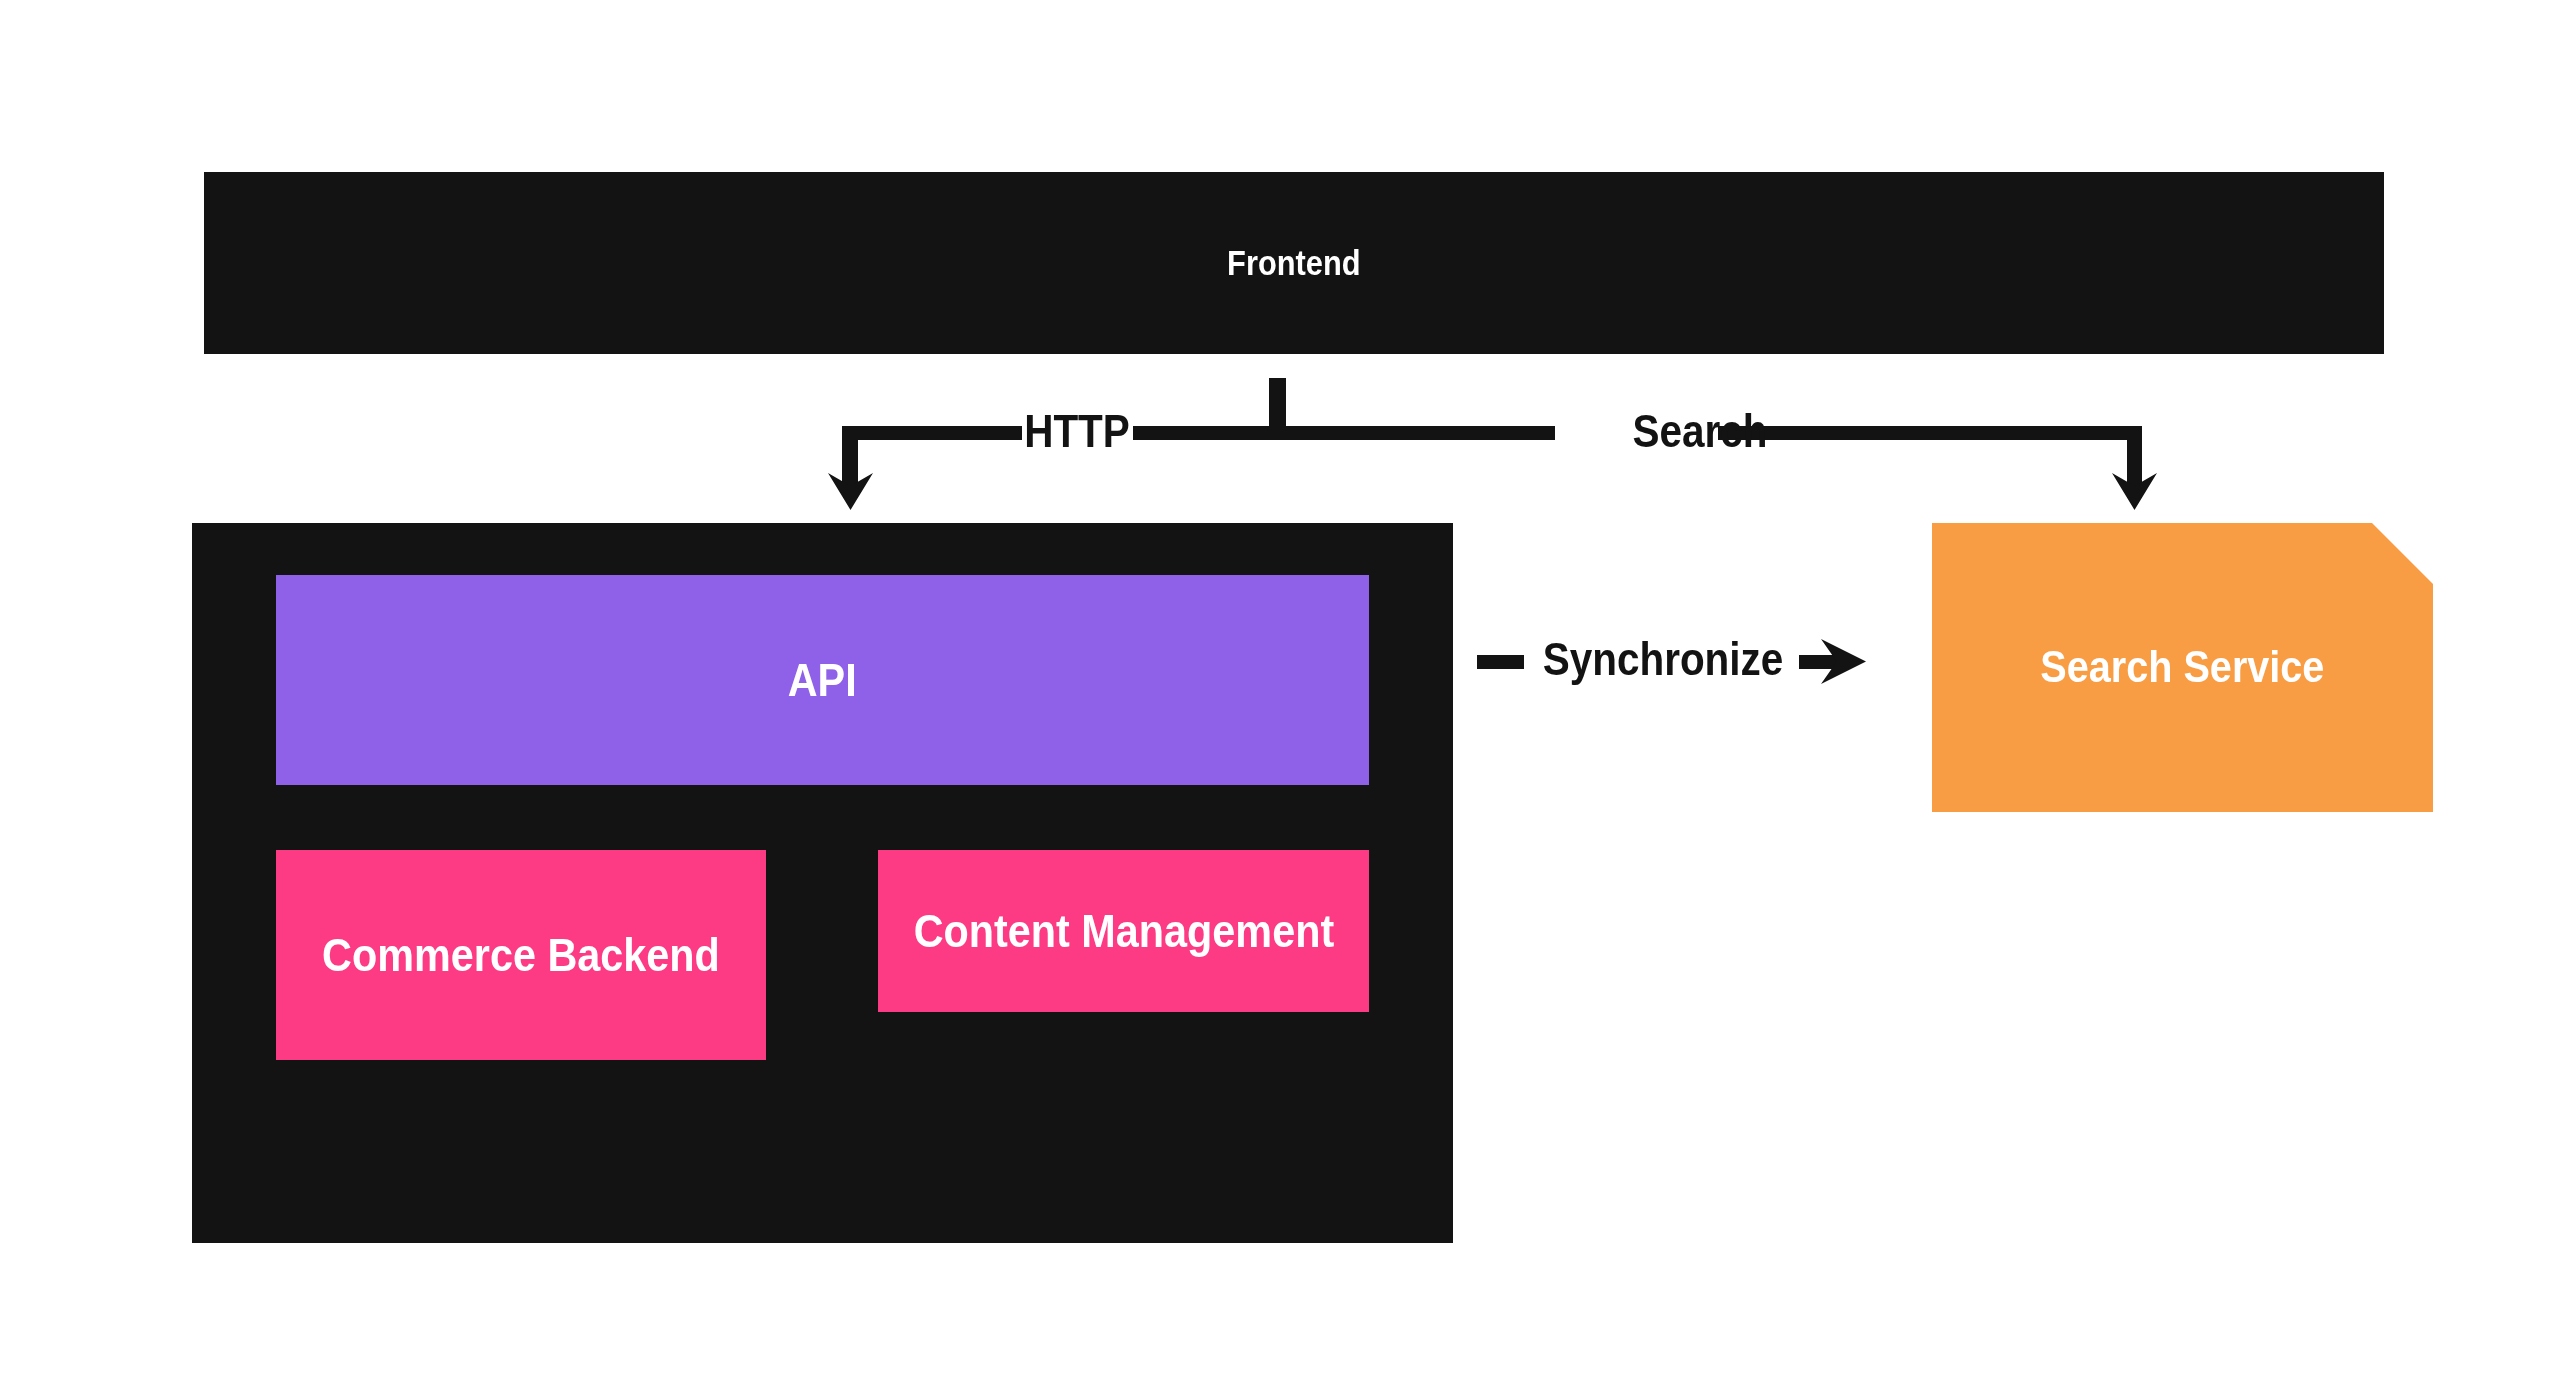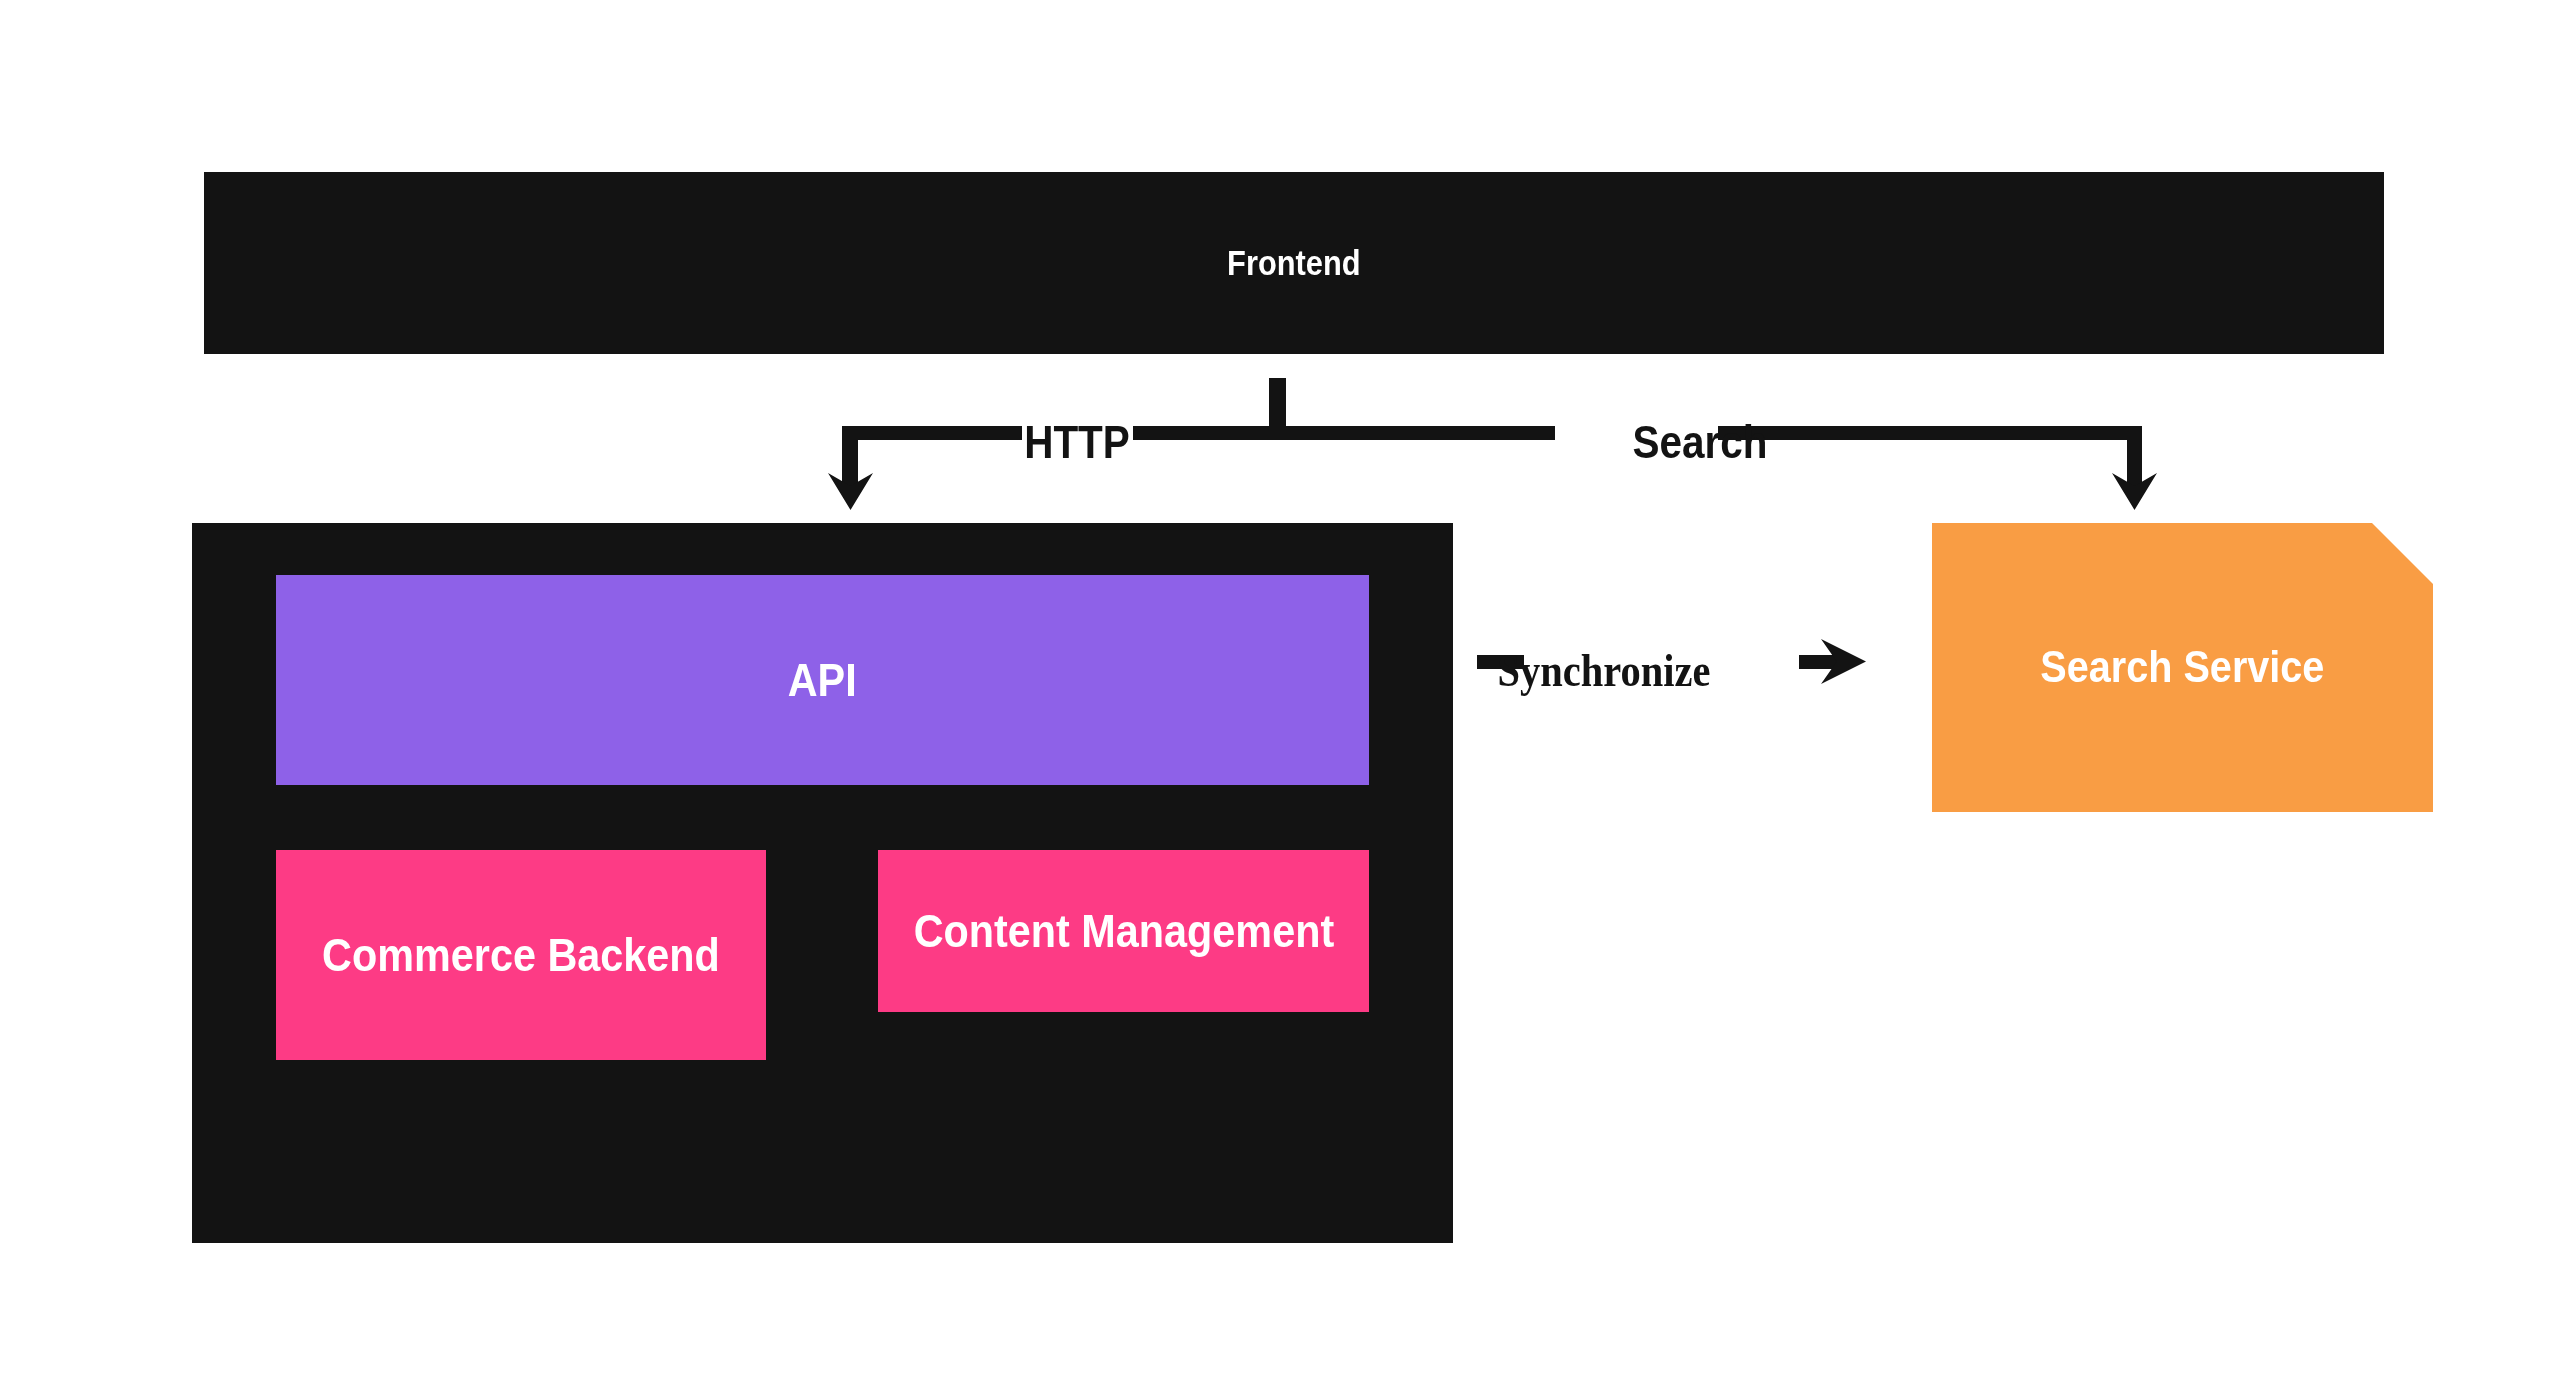--- a/index.html
+++ b/index.html
@@ -13,23 +13,23 @@
     text-align:center;color:#ffffff;font-weight:bold;
   }
   .t{display:inline-block;transform:scaleX(.88);transform-origin:50% 50%;line-height:1.12;}
   .nowrap{white-space:nowrap;}
   .dark{background:#131313;}
   .purple{background:#8e61e8;}
   .pink{background:#fd3b85;}
   .orange{background:#f99d44;}
   .line{position:absolute;background:#131313;}
   .edge-label{
-    position:absolute;display:flex;align-items:flex-start;justify-content:center;
+    position:absolute;display:flex;align-items:flex-end;justify-content:center;
     height:57px;transform:translateX(-50%);color:#131313;font-weight:bold;
-    font-size:46px;z-index:3;margin-top:16px;
+    font-size:46px;z-index:3;
   }
   .arrowhead{position:absolute;background:#131313;}
   .arrow-down{clip-path:polygon(0% 0%,50% 35%,100% 0%,50% 100%);}
   .arrow-right{clip-path:polygon(0% 0%,100% 50%,0% 100%,35% 50%);}
 
   
   .frontend{left:204px;top:172px;width:2180px;height:182px;font-size:35px;}
   
   .stub{left:1269px;top:378px;width:16.5px;height:62px;}
   
@@ -51,21 +51,21 @@
   .content{left:686px;top:327px;width:491px;height:162px;font-size:47px;}
   .inner{position:absolute;}
   
   .search-service{
     left:1884px;top:523px;width:501px;height:289px;font-size:45px;
     clip-path:polygon(0 0,calc(100% - 61px) 0,100% 61px,100% 100%,0 100%);
     margin-left:48px;
   }
   
   .sync-dash{left:1477px;top:655px;width:47px;height:14.4px;}
-  .sync-label{left:1604px;top:629px;font-family:Liberation Serif, serif;}
+  .sync-label{left:1663px;top:629px;}
   .sync-line{left:1799px;top:655px;width:39px;height:14.4px;}
   .sync-head{left:1821px;top:639px;width:45px;height:45px;}
 </style>
 </head>
 <body>
 
 <div class="canvas">
 
   <div class="node dark frontend">
     <span class="t nowrap">Frontend</span>

